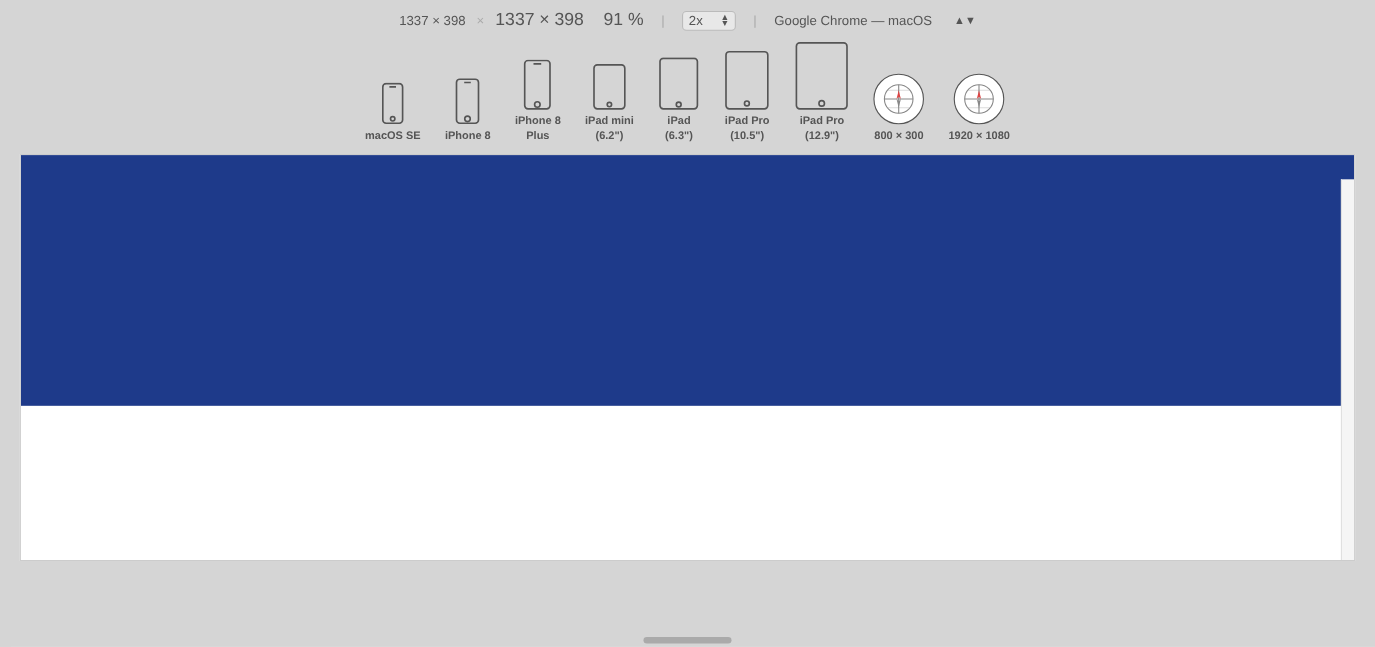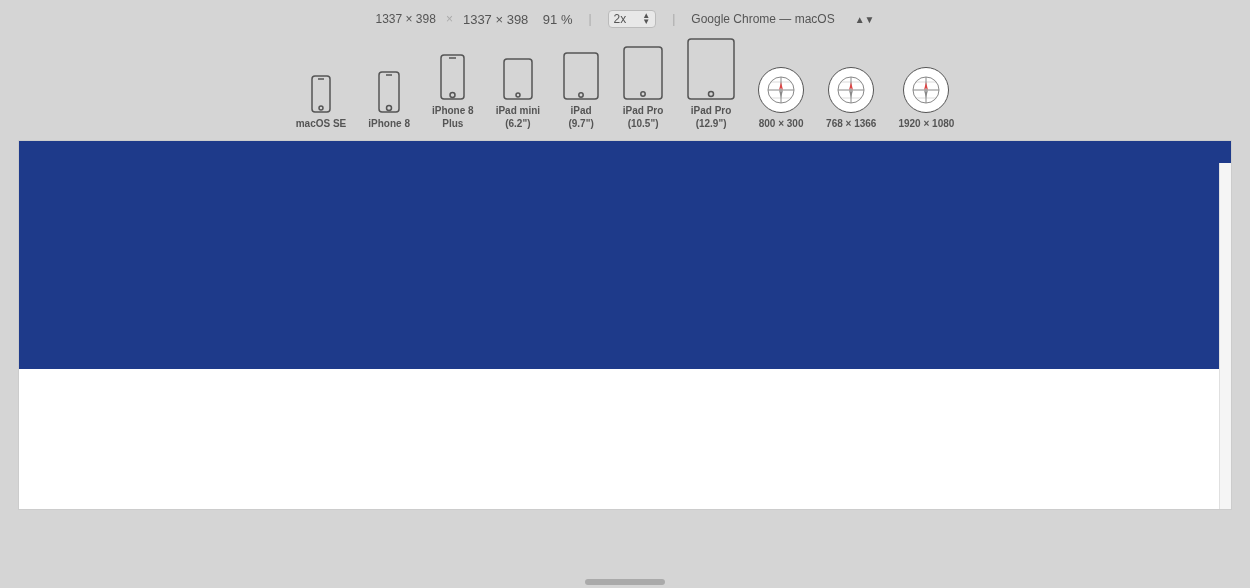--- a/index.html
+++ b/index.html
@@ -218,21 +218,21 @@
 </head>
 <body>
 
 <div class="left-scroll"></div>
 
 <div class="toolbar">
   <div class="toolbar-info">
     <span>1337 × 398</span>
     <span style="color:#aaa">×</span>
 
-    <span style="font-size:13px;color:#555">
+    <span style="font-size:16px;color:#555">
       <span>1337 × 398</span>
       &nbsp;&nbsp;
       <span>91 %</span>
     </span>
 
     <span style="color:#aaa; margin: 0 6px;">|</span>
 
     <span class="zoom-control">
       <span>2x</span>
       <span class="zoom-arrows">▲<br>▼</span>
@@ -294,21 +294,21 @@
     </div>
 
     <div class="device-item">
       <div class="device-icon">
         <svg width="38" height="48" viewBox="0 0 38 48">
           <rect x="2" y="1" width="34" height="46" rx="3" ry="3"></rect>
           <circle cx="19" cy="43" r="2.2"></circle>
         </svg>
       </div>
       <div class="device-label" style="white-space:pre-line">iPad
-(9.7")</div>
+(6.3")</div>
     </div>
 
     <div class="device-item">
       <div class="device-icon">
         <svg width="42" height="54" viewBox="0 0 42 54">
           <rect x="2" y="1" width="38" height="52" rx="3" ry="3"></rect>
           <circle cx="21" cy="48" r="2.2"></circle>
         </svg>
       </div>
       <div class="device-label" style="white-space:pre-line">iPad Pro
@@ -336,52 +336,36 @@
             <line x1="5" y1="7" x2="25" y2="7" style="opacity:0.3"></line>
             <line x1="5" y1="23" x2="25" y2="23" style="opacity:0.3"></line>
 
             <polygon points="15,7 17,15 15,13 13,15" fill="#d44" stroke="none"></polygon>
             <polygon points="15,23 17,15 15,17 13,15" fill="#888" stroke="none"></polygon>
           </svg>
         </div>
       </div>
       <div class="device-label">800 × 300</div>
     </div>
+
 
     <div class="device-item">
       <div class="device-icon">
         <div class="safari-icon">
           <svg width="30" height="30" viewBox="0 0 30 30" style="stroke:#888;stroke-width:1;fill:none;">
             <circle cx="15" cy="15" r="13"></circle>
             <line x1="15" y1="2" x2="15" y2="28"></line>
             <line x1="2" y1="15" x2="28" y2="15"></line>
             <line x1="5" y1="7" x2="25" y2="7" style="opacity:0.3"></line>
             <line x1="5" y1="23" x2="25" y2="23" style="opacity:0.3"></line>
             <polygon points="15,7 17,15 15,13 13,15" fill="#d44" stroke="none"></polygon>
             <polygon points="15,23 17,15 15,17 13,15" fill="#888" stroke="none"></polygon>
           </svg>
         </div>
       </div>
-      <div class="device-label">768 × 1366</div>
-    </div>
-
-    <div class="device-item">
-      <div class="device-icon">
-        <div class="safari-icon">
-          <svg width="30" height="30" viewBox="0 0 30 30" style="stroke:#888;stroke-width:1;fill:none;">
-            <circle cx="15" cy="15" r="13"></circle>
-            <line x1="15" y1="2" x2="15" y2="28"></line>
-            <line x1="2" y1="15" x2="28" y2="15"></line>
-            <line x1="5" y1="7" x2="25" y2="7" style="opacity:0.3"></line>
-            <line x1="5" y1="23" x2="25" y2="23" style="opacity:0.3"></line>
-            <polygon points="15,7 17,15 15,13 13,15" fill="#d44" stroke="none"></polygon>
-            <polygon points="15,23 17,15 15,17 13,15" fill="#888" stroke="none"></polygon>
-          </svg>
-        </div>
-      </div>
       <div class="device-label">1920 × 1080</div>
     </div>
 
   </div>
 </div>
 
 <div class="main-area">
   <div class="browser-frame">
     <div class="browser-content">
       <div class="blue-section"></div>

